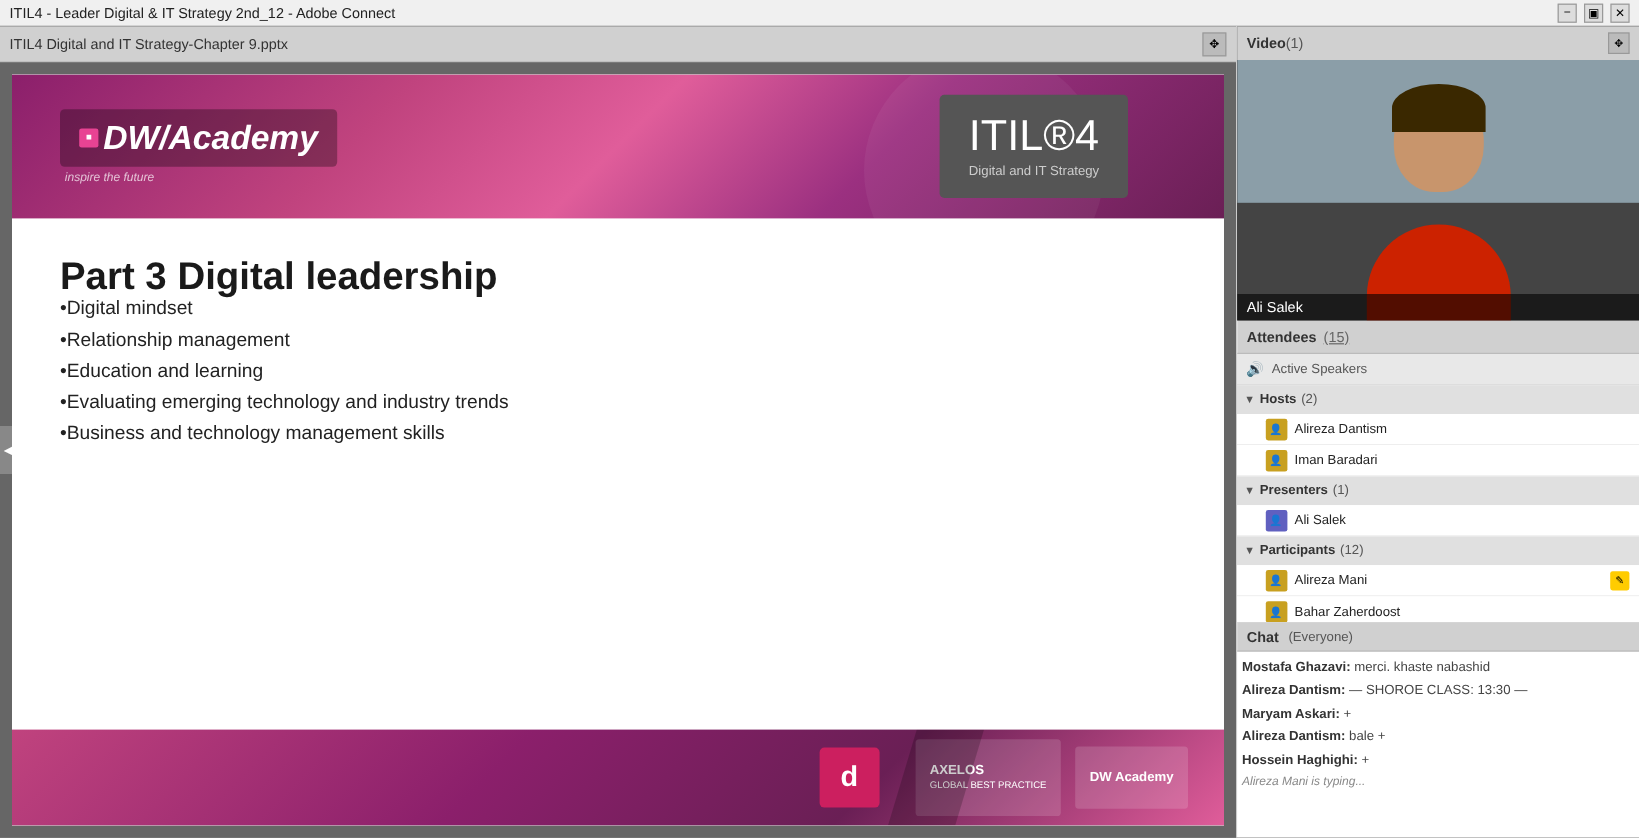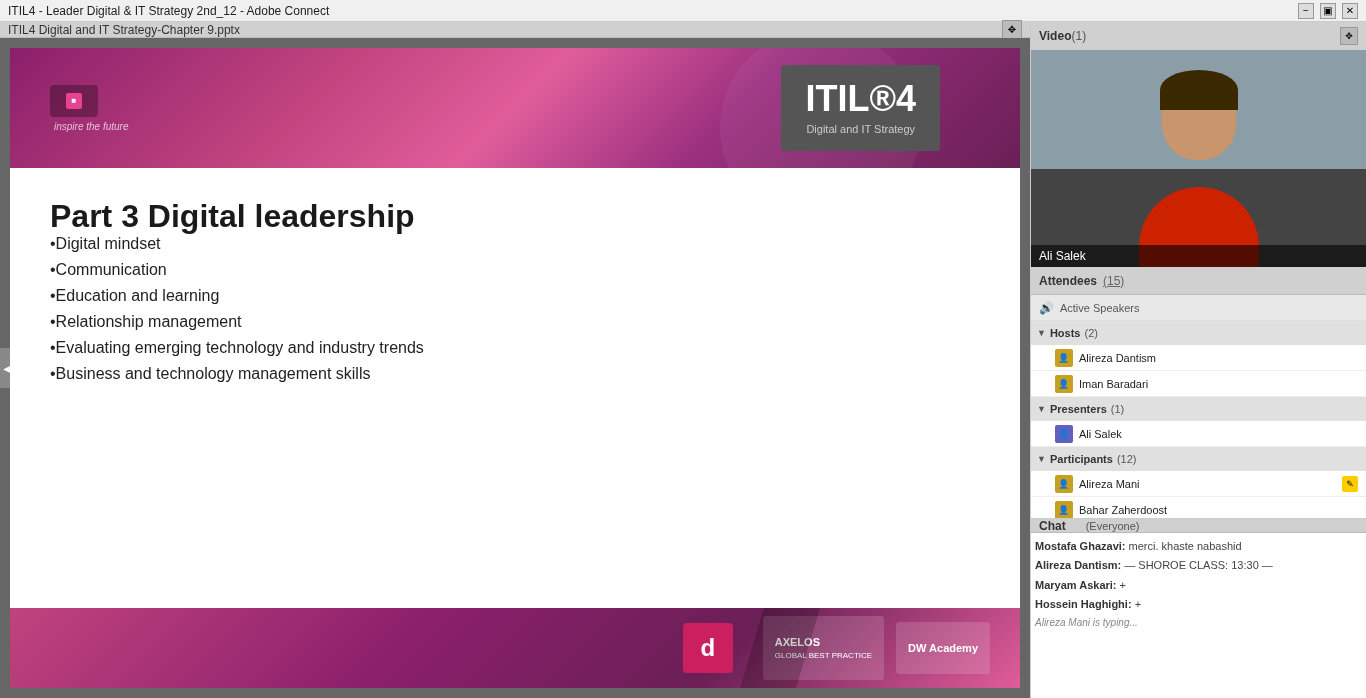--- a/index.html
+++ b/index.html
@@ -27,21 +27,21 @@
 
     
     .presentation-panel {
       flex: 1;
       background: #555;
       display: flex;
       flex-direction: column;
     }
 
     .presentation-header {
-      height: 16px;
+      height: 30px;
       background: #d0d0d0;
       display: flex;
       align-items: center;
       justify-content: space-between;
       padding: 0 8px;
       border-bottom: 1px solid #bbb;
     }
     .presentation-title { font-size: 12px; color: #333; }
     .fullscreen-btn { width: 20px; height: 20px; background: #bbb; border: 1px solid #999; cursor: pointer; display: flex; align-items: center; justify-content: center; font-size: 10px; }
 
@@ -126,21 +126,21 @@
       transform: translateY(-50%);
       background: #555;
       padding: 16px 24px;
       border-radius: 4px;
       text-align: center;
     }
 
     .itil-title {
       color: white;
       font-size: 36px;
-      font-weight: bold;
+      font-weight: normal;
       line-height: 1;
     }
 
     .itil-subtitle {
       color: #ccc;
       font-size: 11px;
       margin-top: 6px;
     }
 
     .slide-content-area {
@@ -424,26 +424,26 @@
     
     .chat-section {
       height: 180px;
       background: white;
       display: flex;
       flex-direction: column;
       border-top: 1px solid #ccc;
     }
 
     .chat-header {
-      height: 14px;
+      height: 24px;
       background: #d0d0d0;
       display: flex;
       align-items: center;
       padding: 0 8px;
-      gap: 20px;
+      gap: 8px;
       border-bottom: 1px solid #bbb;
     }
 
     .chat-title { font-size: 12px; color: #333; font-weight: bold; }
     .chat-everyone { font-size: 11px; color: #555; }
 
     .chat-body {
       flex: 1;
       overflow-y: auto;
       padding: 6px 4px;
@@ -480,36 +480,36 @@
     <div class="slide-area">
 
       <div class="left-nav-tab">◀</div>
 
       <div class="slide-container">
 
         <div class="slide-top-banner">
           <div class="dw-logo-area">
             <div class="dw-logo-box">
               <div class="dw-logo-icon">■</div>
+              <span class="dw-logo-text">DW/Academy</span>
             </div>
             <span class="dw-tagline">inspire the future</span>
           </div>
           <div class="itil-logo-area">
             <div class="itil-title">ITIL®4</div>
             <div class="itil-subtitle">Digital and IT Strategy</div>
           </div>
         </div>
 
         <div class="slide-content-area">
           <div class="slide-main-title">Part 3 Digital leadership</div>
           <ul class="slide-bullet-list">
           <li>•Digital mindset</li>
-              <li>•Communication</li>
+              <li>•Relationship management</li>
               <li>•Education and learning</li>
-              <li>•Relationship management</li>
               <li>•Evaluating emerging technology and industry trends</li>
               <li>•Business and technology management skills</li>
             </ul>
         </div>
 
         <div class="slide-bottom-area">
           <div class="d-icon">d</div>
           <div class="logo-row">
             <div class="axelos-logo">AXELOS<br><span style="font-size:8px;font-weight:normal;">GLOBAL BEST PRACTICE</span></div>
             <div class="academy-logo">DW Academy</div>
@@ -604,20 +604,24 @@
         </div>
         <div class="chat-message">
           <span class="chat-sender">Alireza Dantism:</span>
           <span class="chat-text"> — SHOROE CLASS: 13:30 —</span>
         </div>
         <div class="chat-message">
           <span class="chat-sender">Maryam Askari:</span>
           <span class="chat-text"> +</span>
         </div>
         <div class="chat-message">
+          <span class="chat-sender">Alireza Dantism:</span>
+          <span class="chat-text"> bale +</span>
+        </div>
+        <div class="chat-message">
           <span class="chat-sender">Hossein Haghighi:</span>
           <span class="chat-text"> +</span>
         </div>
         <div class="chat-italic">Alireza Mani is typing...</div>
       </div>
     </div>
 
   </div>
 </div>
 

